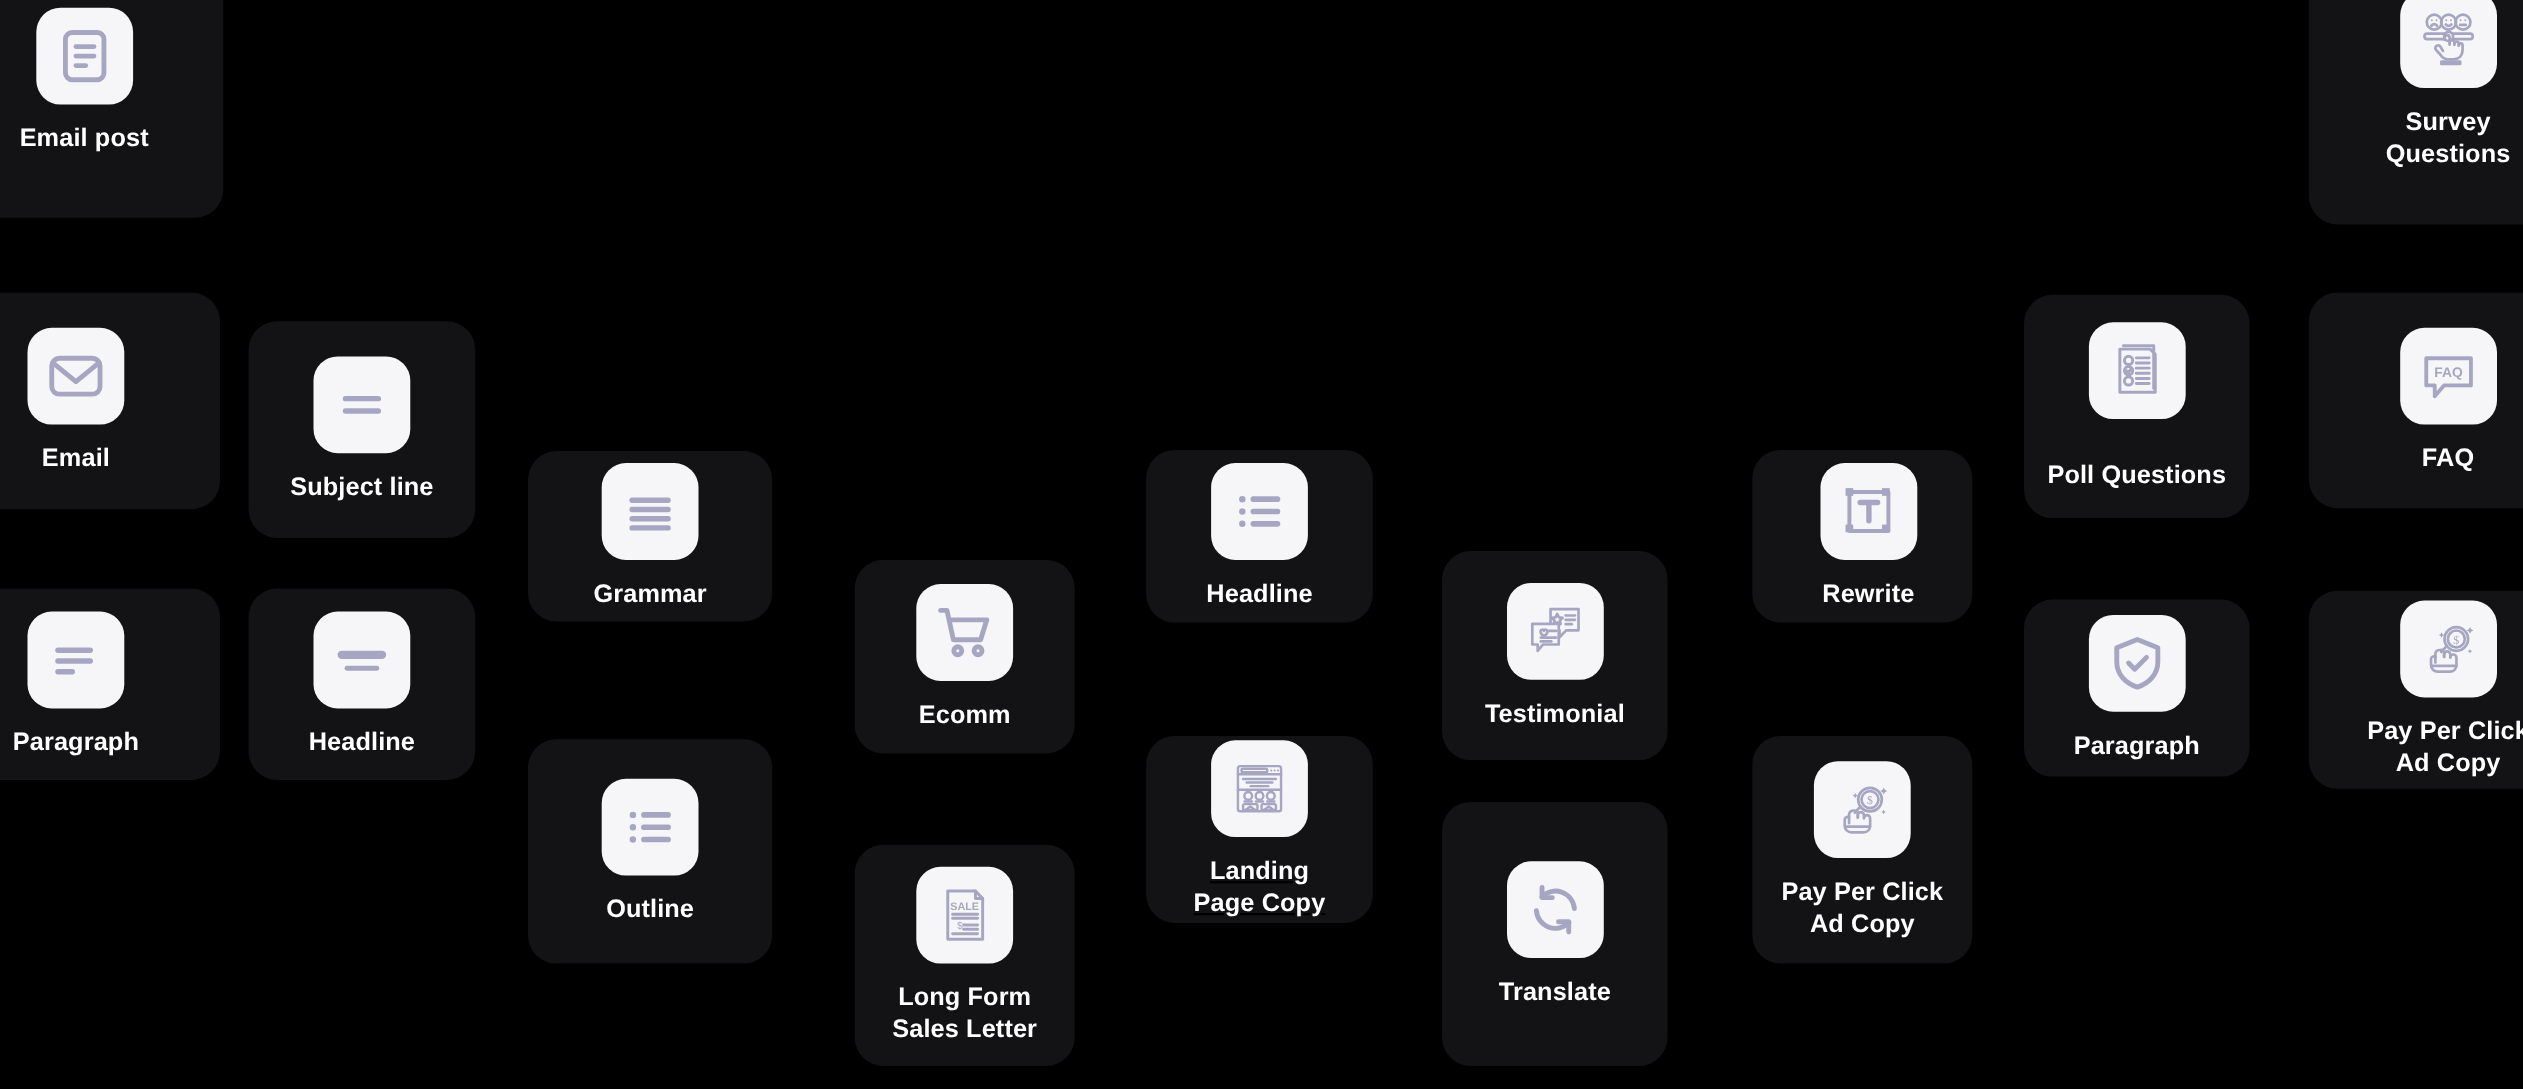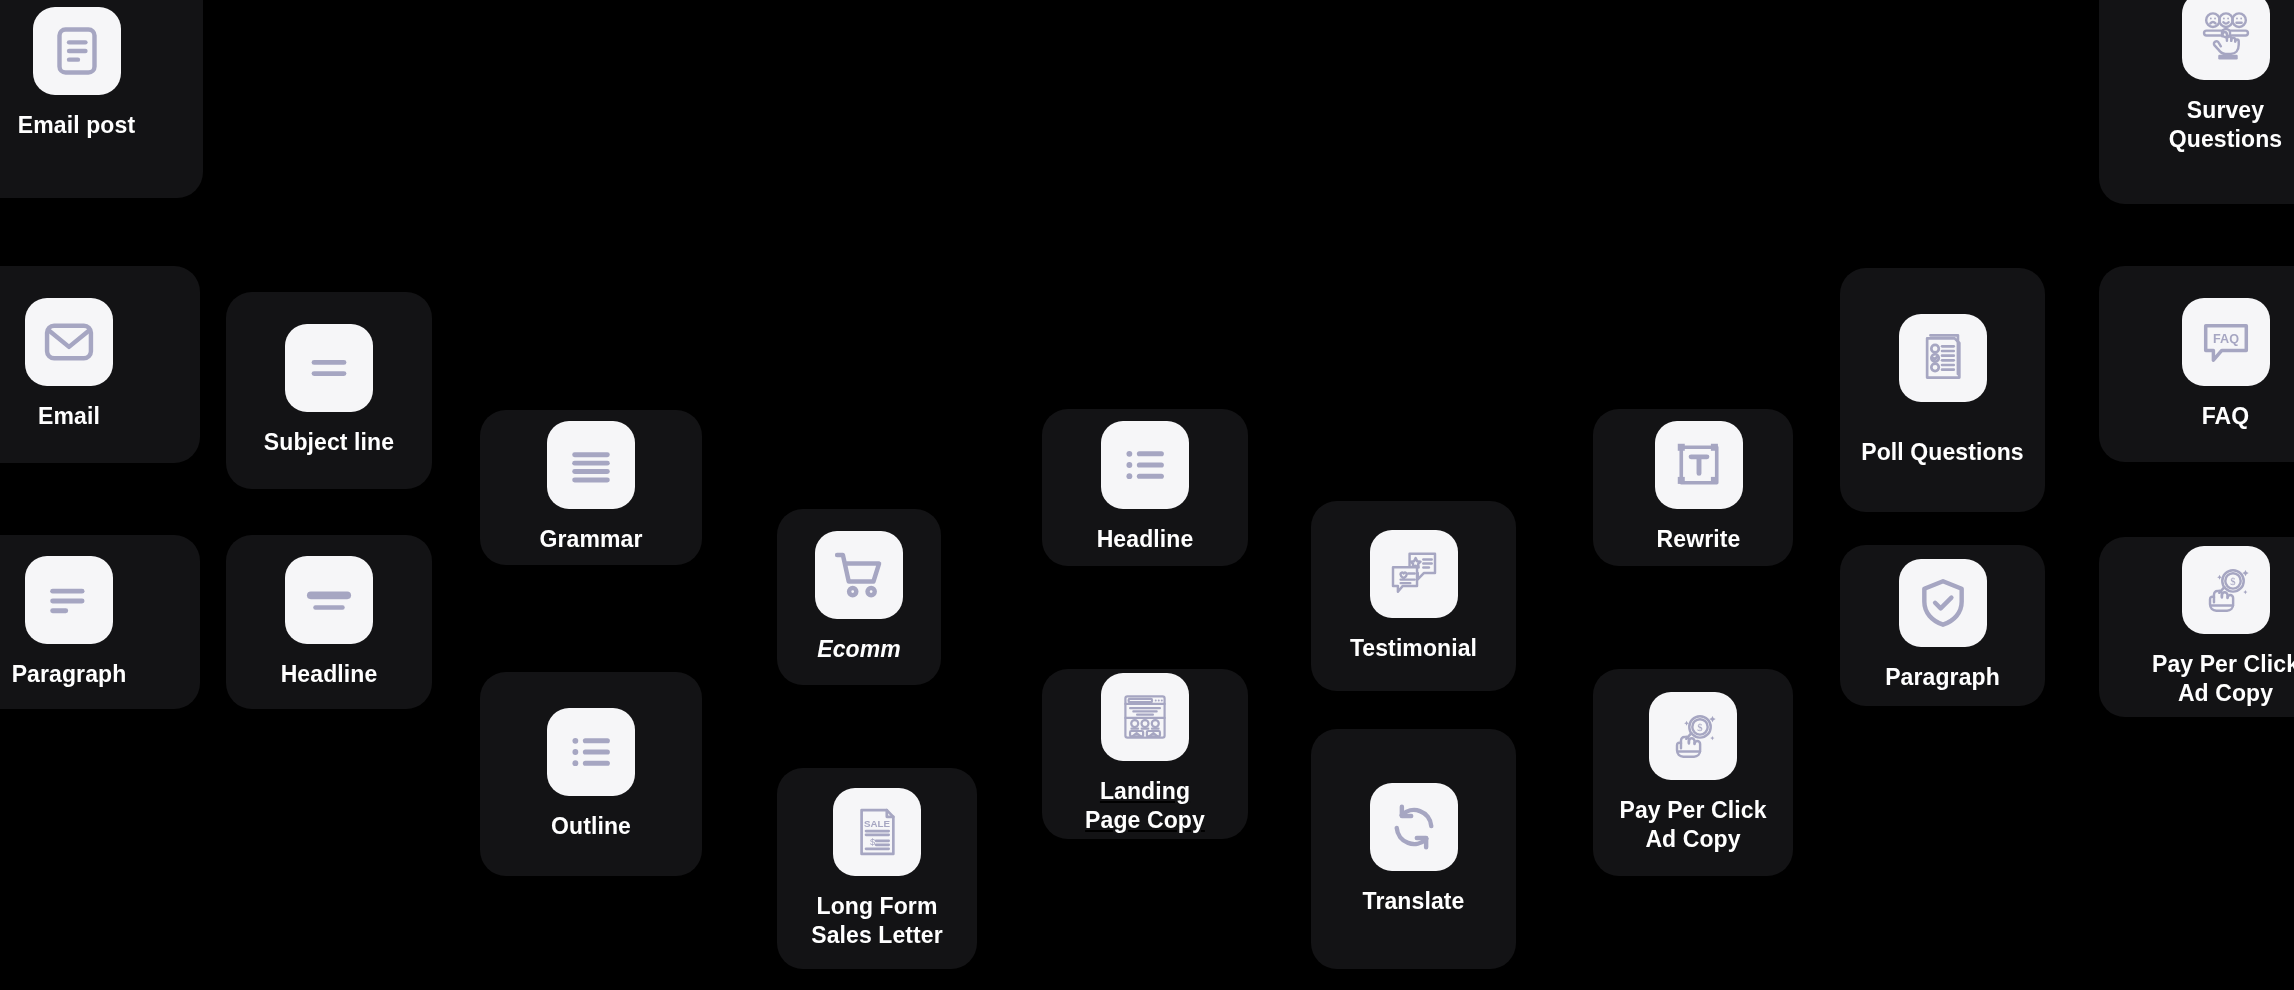--- a/index.html
+++ b/index.html
@@ -107,21 +107,21 @@
     </div>
     <div class="tool-card" style="left: 226px; top: 266px; width: 206px; height: 197px; margin-top: 26px;">
       <div class="icon-tile">
         <svg width="56" height="56" viewBox="0 0 24 24" fill="none" stroke="#a6a6c2" stroke-width="2.1" stroke-linecap="round">
           <line x1="5.6" y1="9.6" x2="18.4" y2="9.6"></line>
           <line x1="5.6" y1="14.4" x2="18.4" y2="14.4"></line>
         </svg>
       </div>
       <div class="tool-label">Subject line</div>
     </div>
-    <div class="tool-card" style="left: 1840px; top: 268px; width: 205px; height: 244px; gap: 20px;">
+    <div class="tool-card" style="left: 1840px; top: 268px; width: 205px; height: 203px; gap: 20px;">
       <div class="icon-tile">
         <svg width="56" height="56" viewBox="0 0 24 24" fill="none" stroke="#a6a6c2" stroke-width="1.15" stroke-linecap="round" stroke-linejoin="round">
           <path d="M5.2 3.6 H17 L19 5.6 V20.4 H5.2 Z"></path>
           <path d="M6.6 2.3 H18.4 V18.9"></path>
           <circle cx="8.6" cy="8" r="1.6"></circle>
           <circle cx="8.6" cy="12" r="1.6"></circle>
           <circle cx="8.6" cy="16" r="1.6"></circle>
           <path d="M7.8 12 L8.5 12.7 L9.6 11.3"></path>
           <line x1="11.6" y1="7" x2="16.6" y2="7"></line>
           <line x1="11.6" y1="9" x2="16.6" y2="9"></line>
@@ -191,21 +191,21 @@
     </div>
     <div class="tool-card" style="left: 226px; top: 535px; width: 206px; height: 174px;">
       <div class="icon-tile">
         <svg width="56" height="56" viewBox="0 0 24 24" fill="none" stroke="#a6a6c2" stroke-linecap="round">
           <line x1="4.2" y1="10" x2="19.8" y2="10" stroke-width="3.3"></line>
           <line x1="6.2" y1="15.2" x2="17.8" y2="15.2" stroke-width="1.9"></line>
         </svg>
       </div>
       <div class="tool-label">Headline</div>
     </div>
-    <div class="tool-card" style="left: 777px; top: 509px; width: 164px; height: 176px; font-style: italic;">
+    <div class="tool-card" style="left: 777px; top: 509px; width: 200px; height: 176px;">
       <div class="icon-tile">
         <svg width="56" height="56" viewBox="0 0 24 24" fill="none" stroke="#a6a6c2" stroke-width="1.9" stroke-linecap="round" stroke-linejoin="round">
           <path d="M2.6 3.4 H5.1 L7.6 14.8 H18.2 L20.6 7.1 H6.2"></path>
           <circle cx="9.3" cy="19.1" r="1.55"></circle>
           <circle cx="17.2" cy="19.1" r="1.55"></circle>
         </svg>
       </div>
       <div class="tool-label">Ecomm</div>
     </div>
     <div class="tool-card" style="left: 1311px; top: 501px; width: 205px; height: 190px;">

